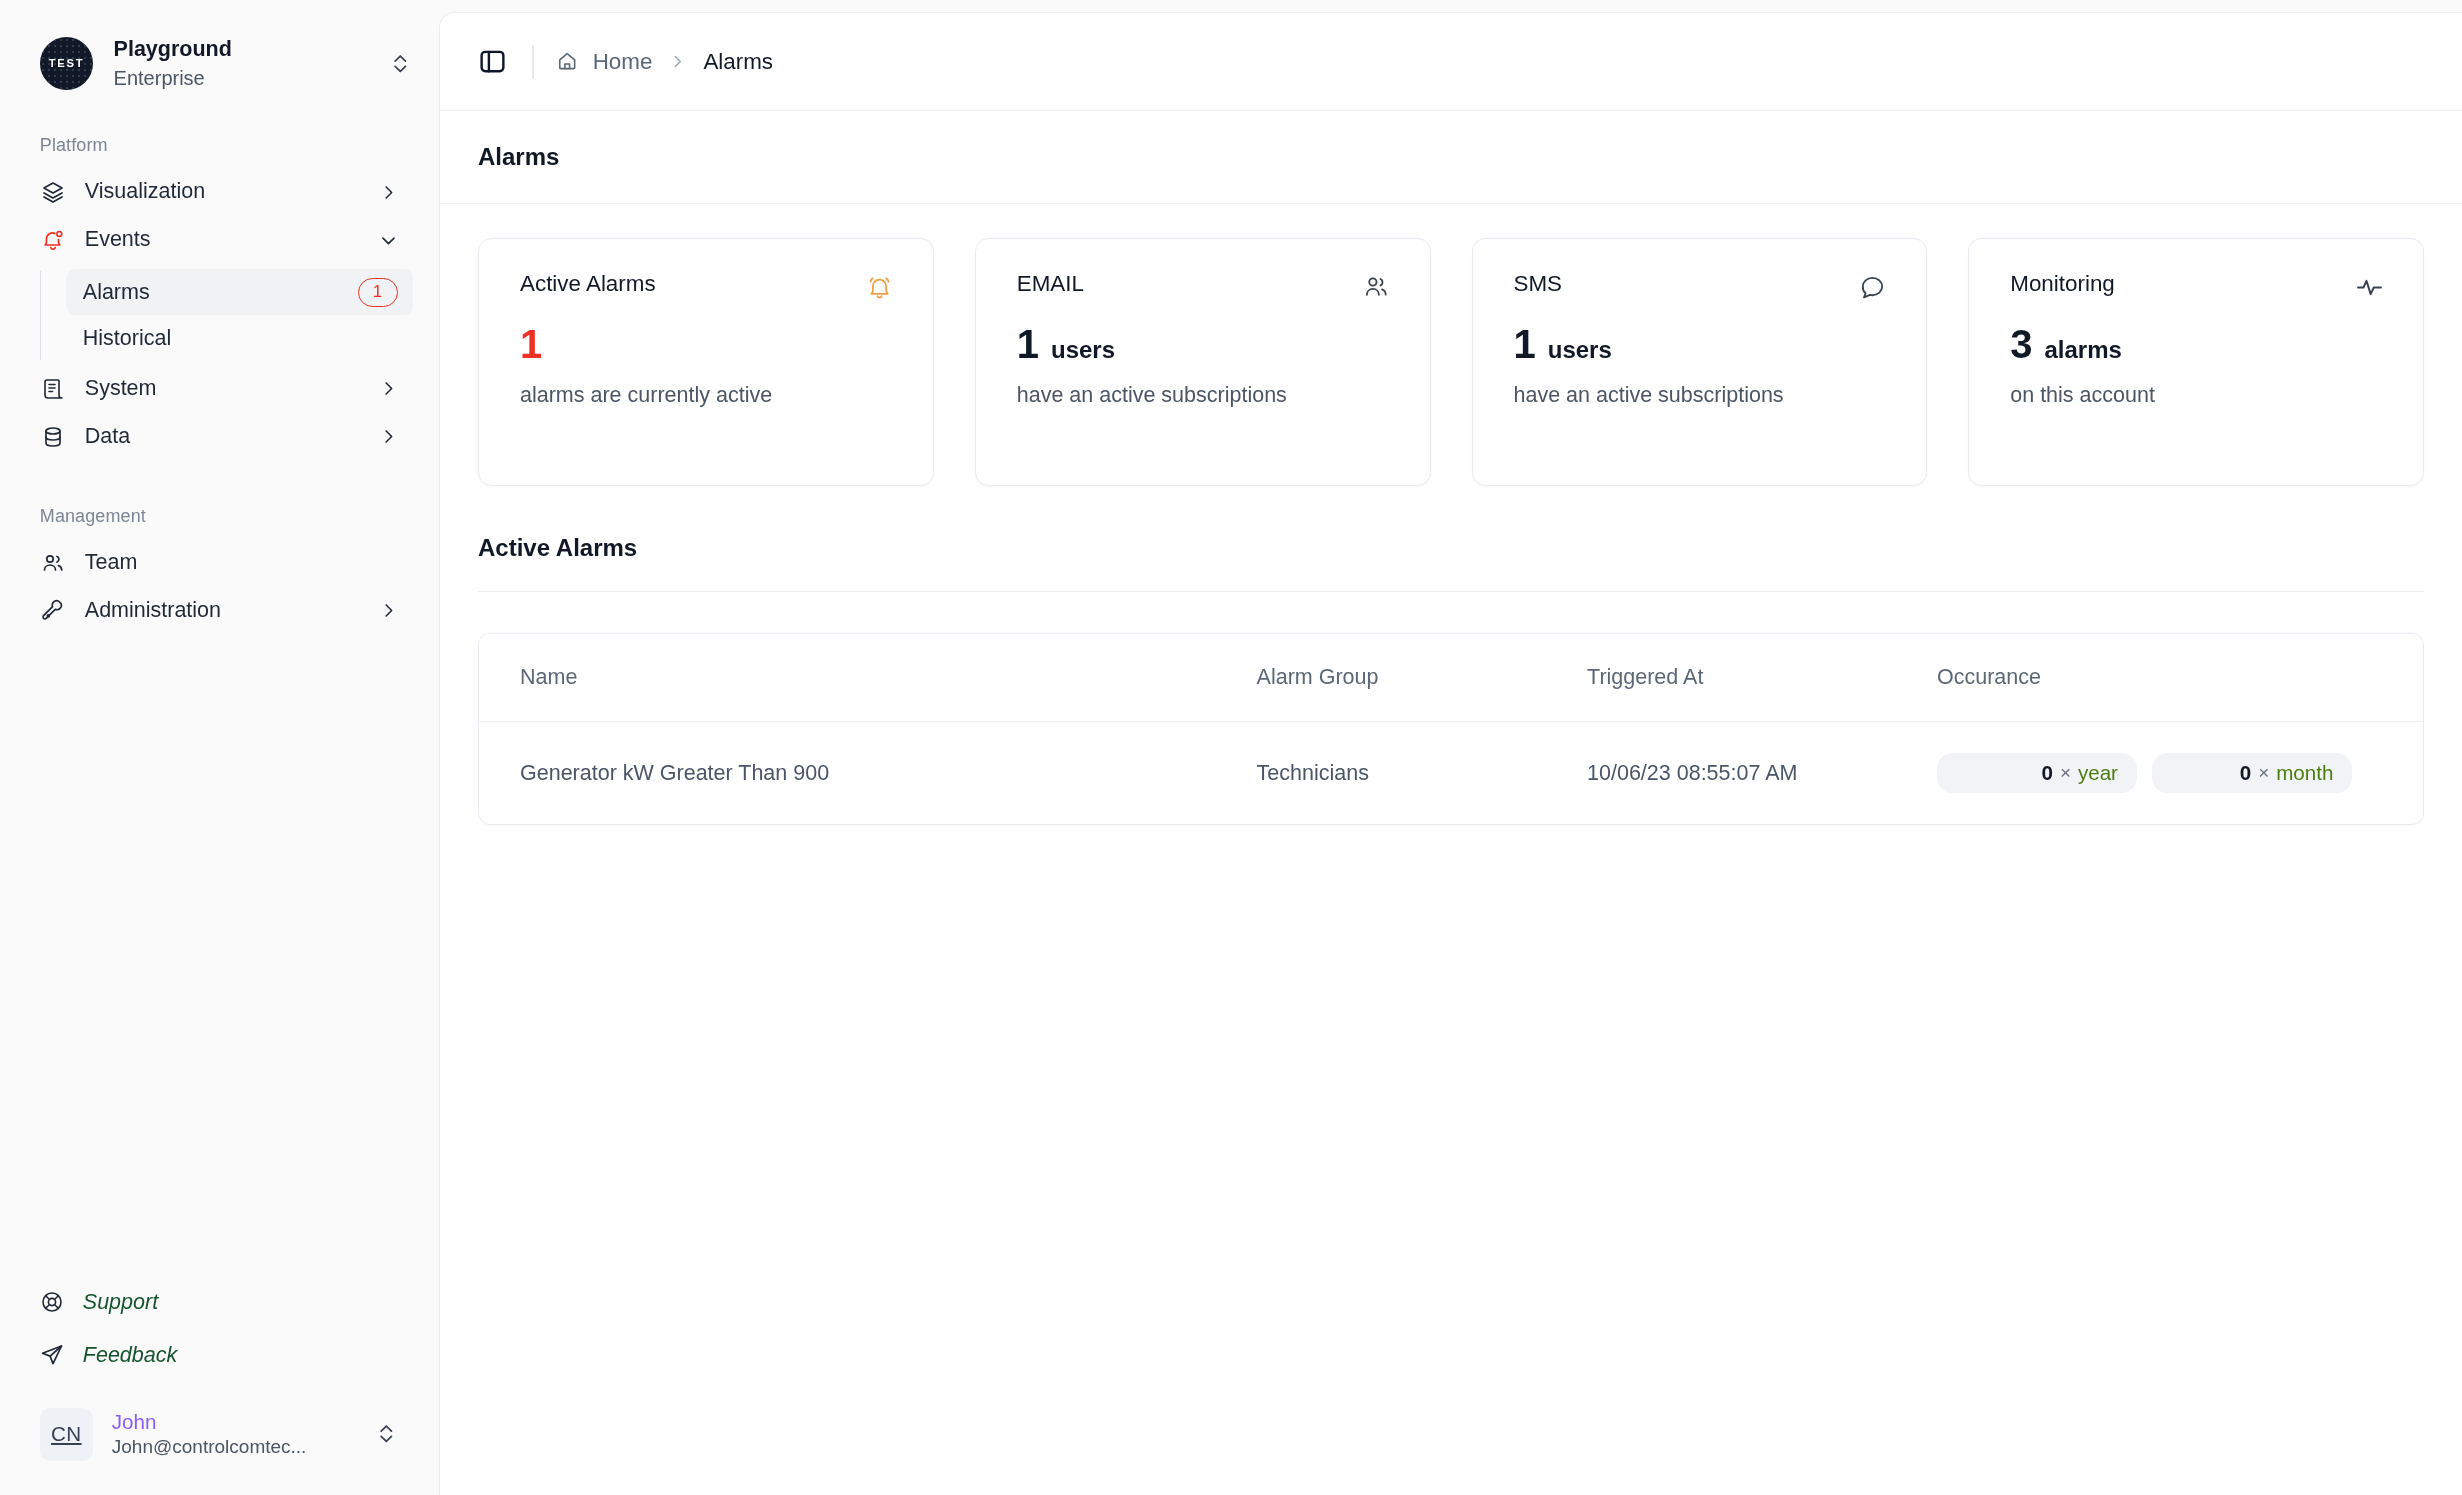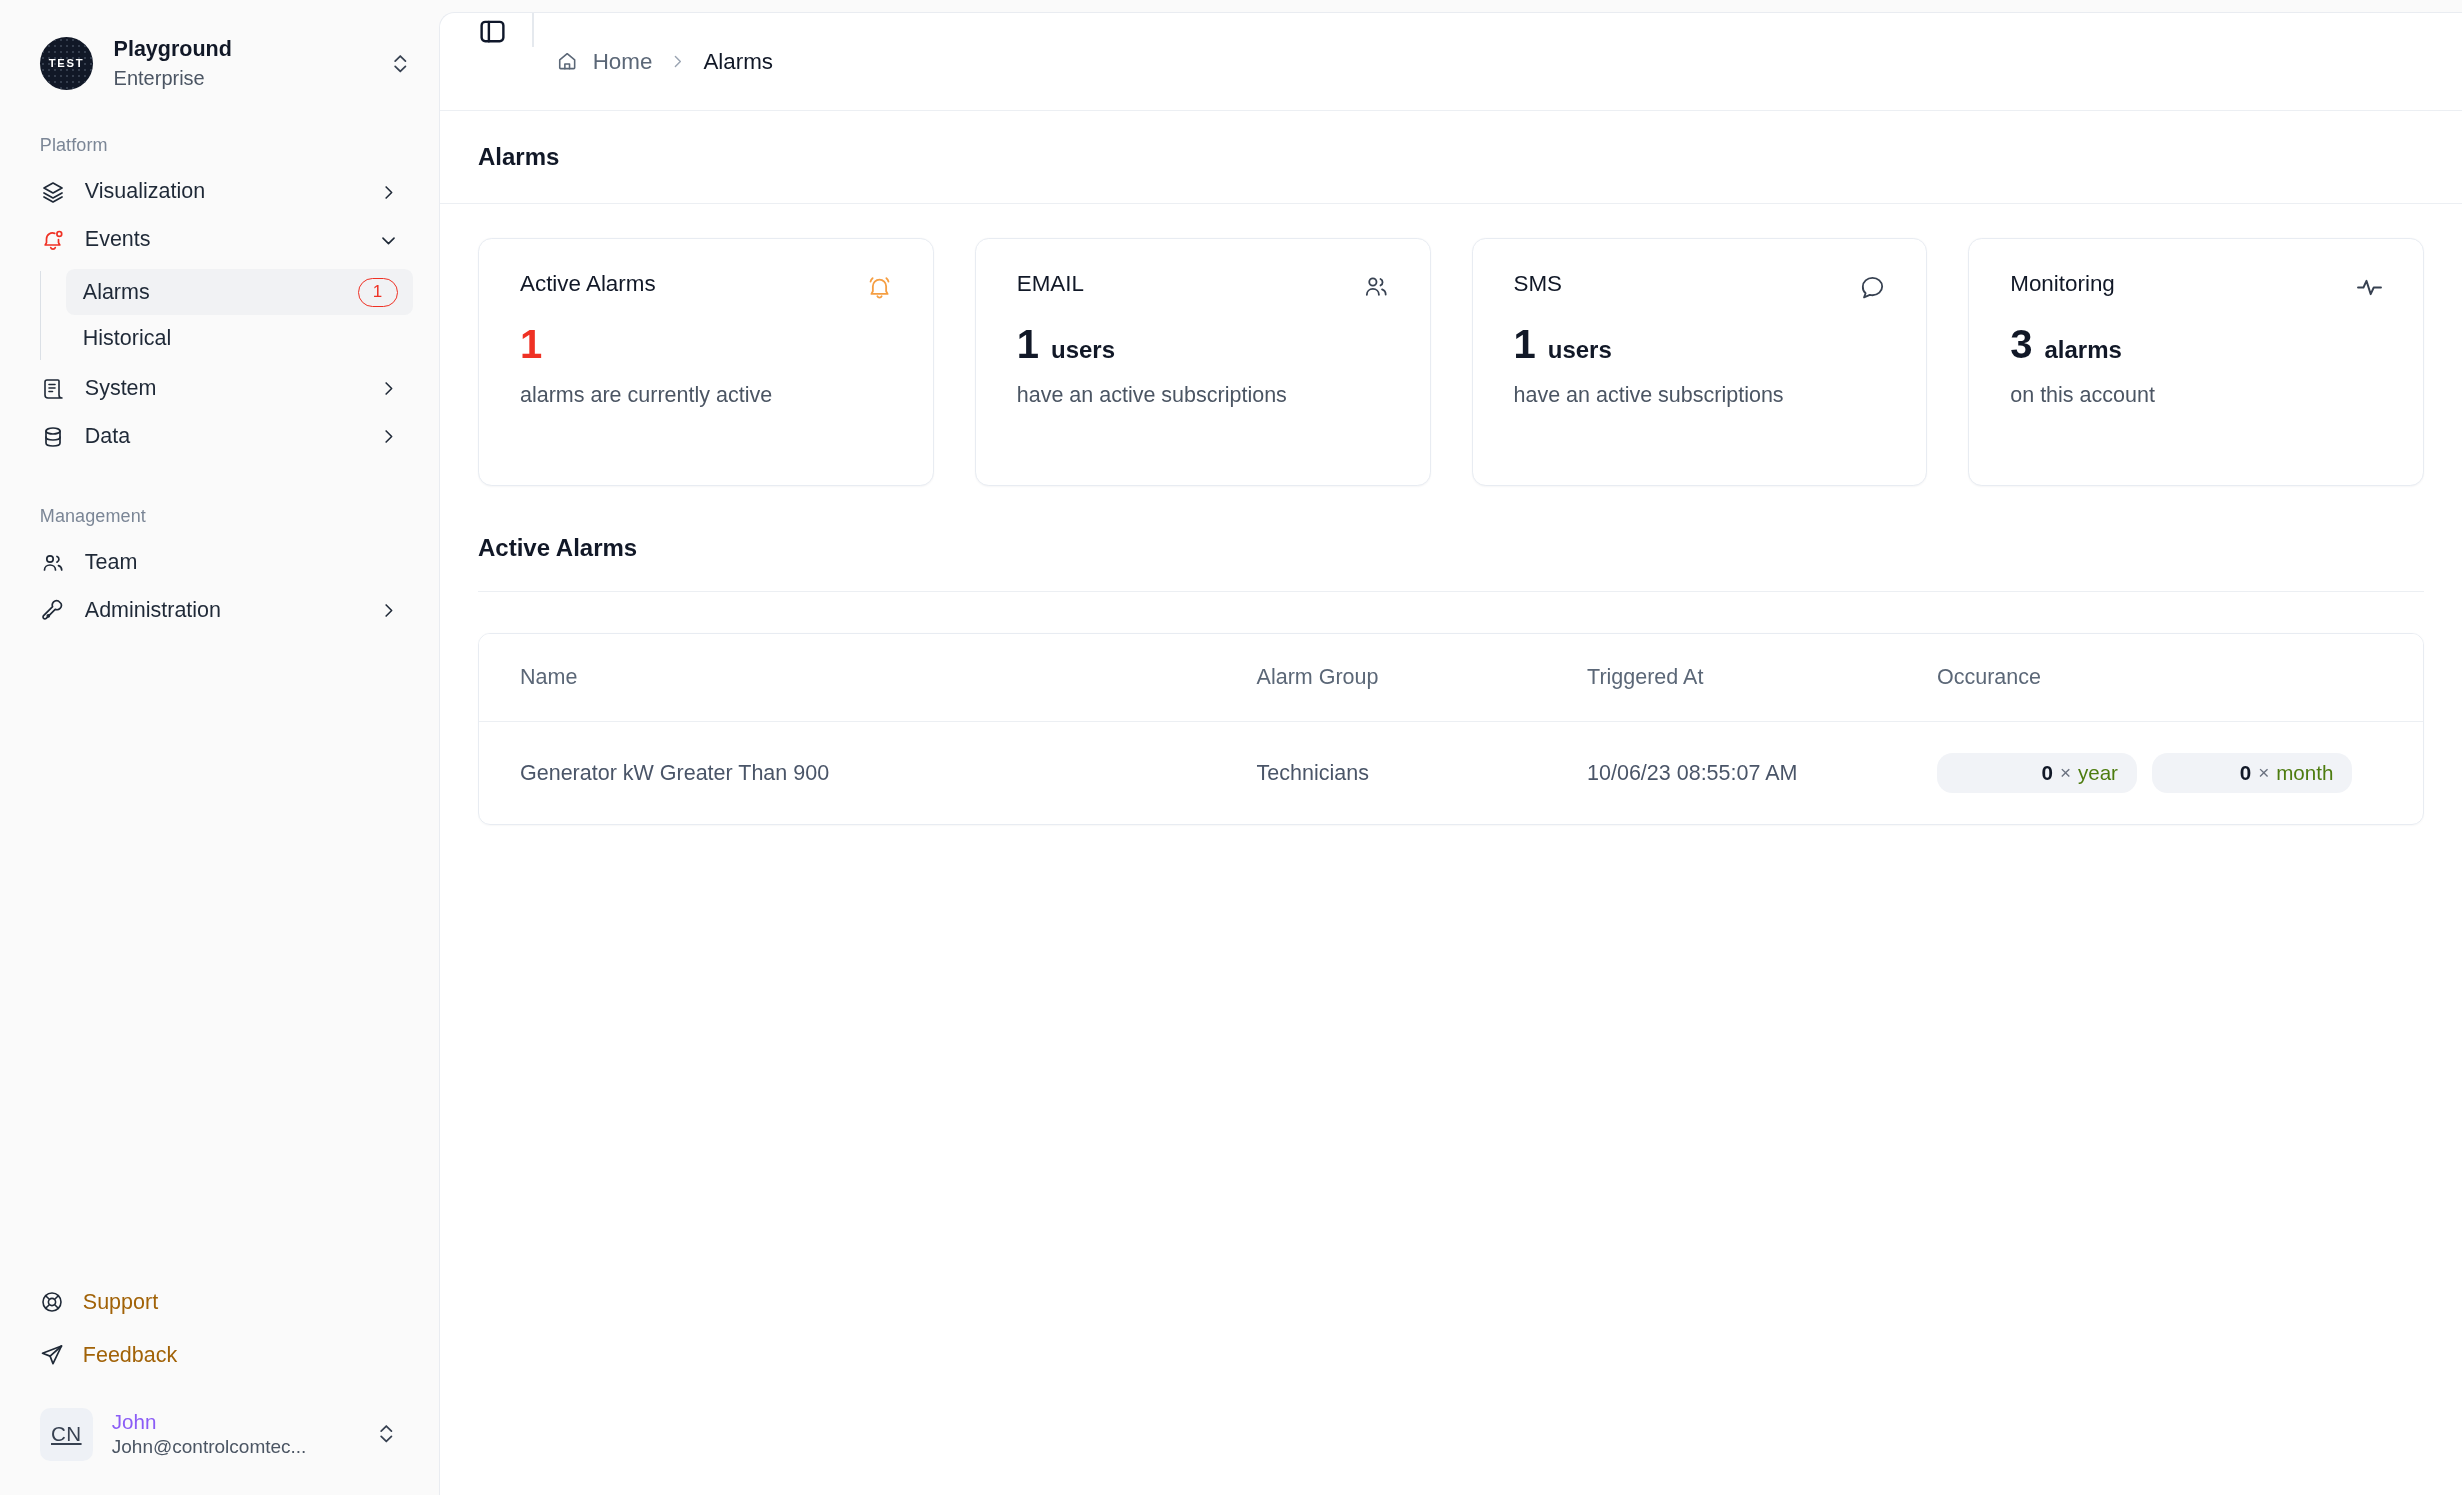--- a/index.html
+++ b/index.html
@@ -91,21 +91,21 @@
     color: #ef3124; font-size: 17px; font-weight: 500;
     display: flex; align-items: center; justify-content: center;
     padding: 0 8.6px;
   }
 
   .sidebar-foot { padding: 0 26px 0 26px; }
   .foot-item {
     display: flex; align-items: center; gap: 19px;
     height: 53px; padding: 0 13.8px; border-radius: 8.6px; cursor: pointer;
   }
-  .foot-item .lbl { font-size: 21.5px; color: #a16207; line-height: 1; }
+  .foot-item .lbl { font-size: 21.5px; color: #14532d; line-height: 1; font-style: italic; }
 
   .user-row {
     display: flex; align-items: center; gap: 19px;
     margin: 15.5px 26px 24px 26px;
     padding: 10.3px 13.8px; border-radius: 10.3px; cursor: pointer;
   }
   .avatar {
     width: 53px; height: 53px; flex: 0 0 53px;
     border-radius: 10.3px; background: #eef1f6;
     display: flex; align-items: center; justify-content: center;
@@ -122,21 +122,21 @@
     background: #ffffff;
     border-top-left-radius: 15.5px;
     border-left: 0.9px solid #e9ecf1;
     border-top: 0.9px solid #e9ecf1;
     margin-top: 12px;
     overflow: hidden;
     display: flex; flex-direction: column;
   }
   .topbar {
     height: 98px; flex: 0 0 98px;
-    display: flex; 
+    display: flex; align-items: center;
     padding: 0 34px;
     border-bottom: 0.9px solid #eceff3;
     gap: 22.4px;
   }
   .panel-toggle { width: 36px; height: 36px; display:flex; align-items:center; justify-content:center; cursor:pointer; }
   .vdiv { width: 1.7px; height: 34px; background: #e5e9ee; }
   .crumbs { display: flex; align-items: center; gap: 17px; }
   .crumb-home { display: flex; align-items: center; gap: 13.8px; cursor: pointer; }
   .crumb-home .lbl { font-size: 22.4px; color: #5b6777; }
   .crumb-sep { width: 17px; height: 20.6px; display:flex; align-items:center; justify-content:center; }

